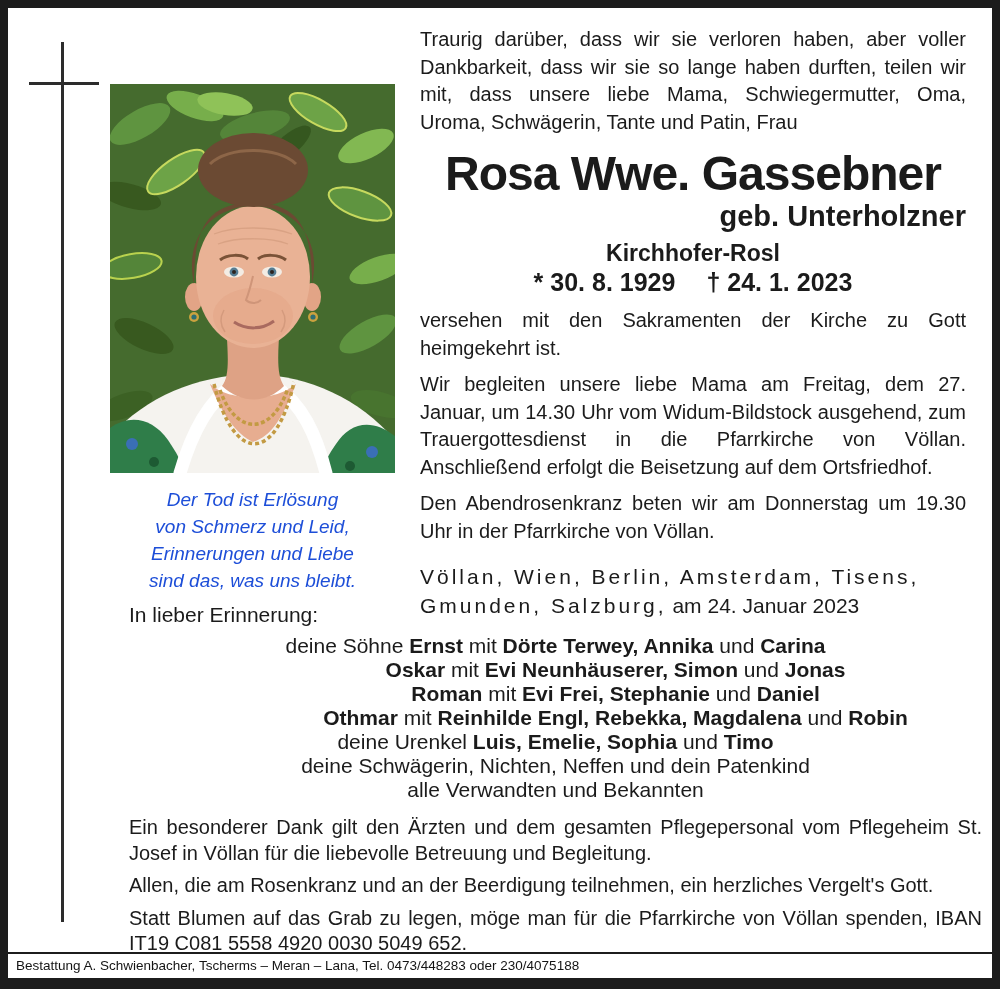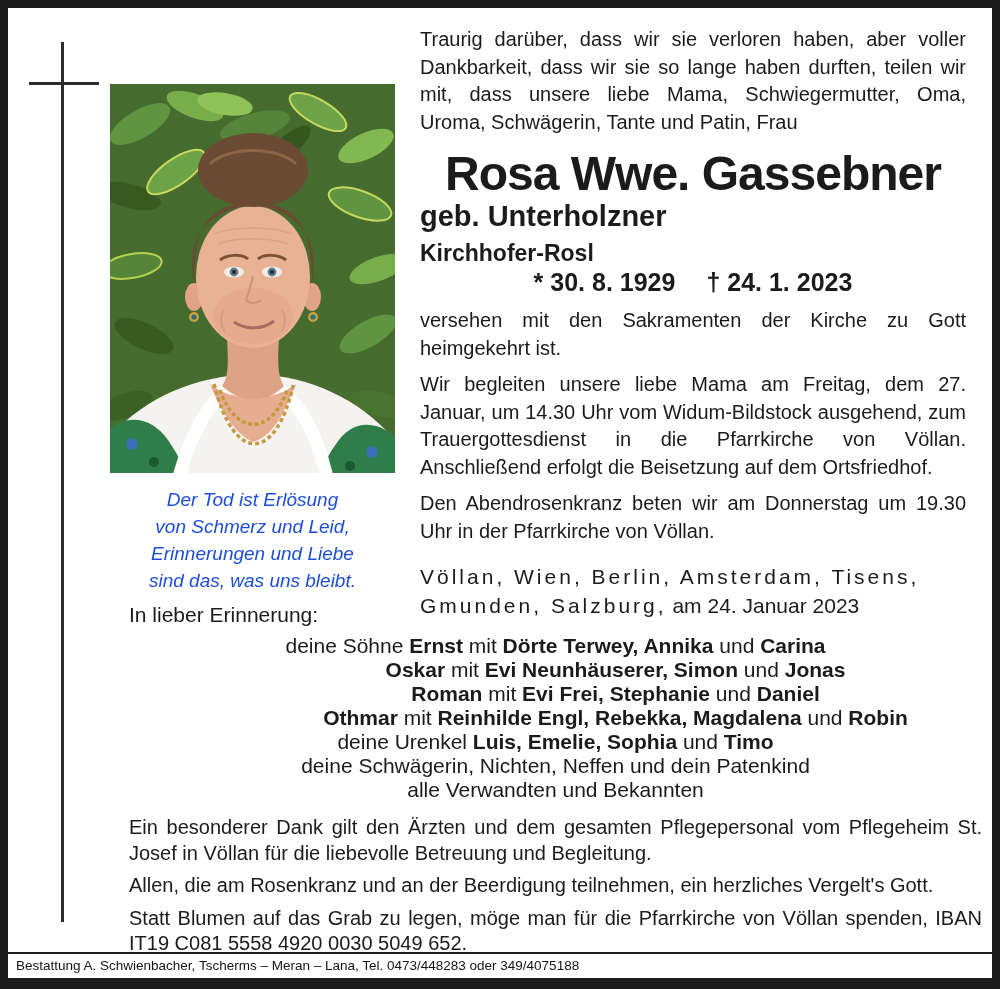--- a/index.html
+++ b/index.html
@@ -32,22 +32,22 @@
   }
 
   
   .col { position: absolute; left: 420px; top: 26px; width: 546px; }
   .col p.body { margin: 0 0 9px 0; font-size: 20px; line-height: 27.5px; text-align: justify; }
   .name {
     margin: 13px 0 2px 0; text-align: center;
     font-size: 48px; line-height: 50px; font-weight: bold; letter-spacing: -1px;
     white-space: nowrap;
   }
-  .maiden { margin: 0 0 10px 0; text-align: left; font-size: 29px; line-height: 30px; font-weight: bold; }
-  .housename { margin: 0 0 4px 0; text-align: left; font-size: 23px; line-height: 24px; font-weight: bold; }
+  .maiden { margin: 0 0 10px 0; text-align: right; font-size: 29px; line-height: 30px; font-weight: bold; }
+  .housename { margin: 0 0 4px 0; text-align: center; font-size: 23px; line-height: 24px; font-weight: bold; }
   .dates { margin: 0 0 11px 0; display: flex; justify-content: center; gap: 31px;
            font-size: 25px; line-height: 27px; font-weight: bold; }
   .dateline { margin-top: 17px; font-size: 21px; line-height: 29px; }
   .spaced { letter-spacing: 3px; }
 
   
   .lower { position: absolute; left: 113px; top: 602px; width: 853px; font-size: 21px; margin-left: 16px; }
   .rem-heading { margin: 0 0 6px 0; line-height: 26px; }
   .fam-line { line-height: 24px; text-align: center; }
   .fam-line.indent { padding-left: 120px; }
@@ -165,14 +165,14 @@
         <div class="fam-line"><span>alle Verwandten und Bekannten</span></div>
       </div>
     <div class="thanks">
       <p>Ein besonderer Dank gilt den Ärzten und dem gesamten Pflegepersonal vom Pflegeheim St. Josef in Völlan für die liebevolle Betreuung und Begleitung.</p>
       <p>Allen, die am Rosenkranz und an der Beerdigung teilnehmen, ein herzliches Vergelt's Gott.</p>
       <p>Statt Blumen auf das Grab zu legen, möge man für die Pfarrkirche von Völlan spenden, IBAN IT19 C081 5558 4920 0030 5049 652.</p>
     </div>
   </div>
 
   <div class="rule"></div>
-  <div class="footer">Bestattung A. Schwienbacher, Tscherms – Meran – Lana, Tel. 0473/448283 oder 349/4075188</div>
+  <div class="footer">Bestattung A. Schwienbacher, Tscherms – Meran – Lana, Tel. 0473/448283 oder 230/4075188</div>
 </div>
 
 </body></html>

